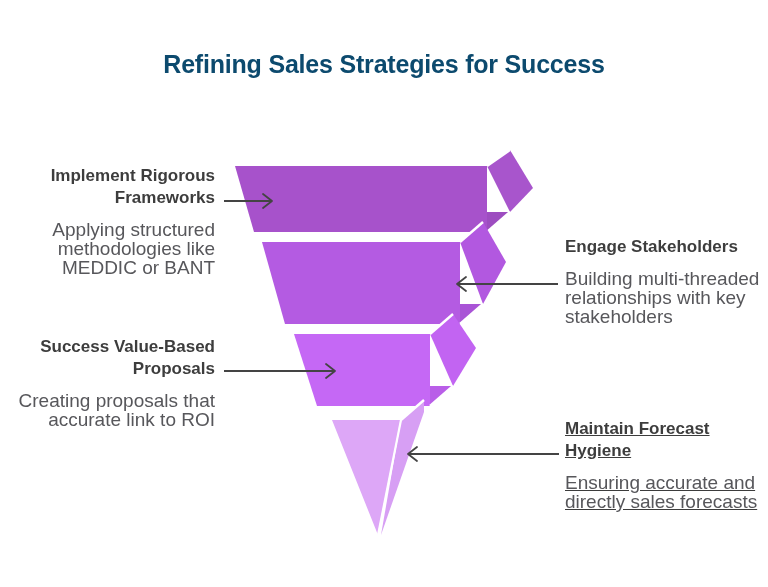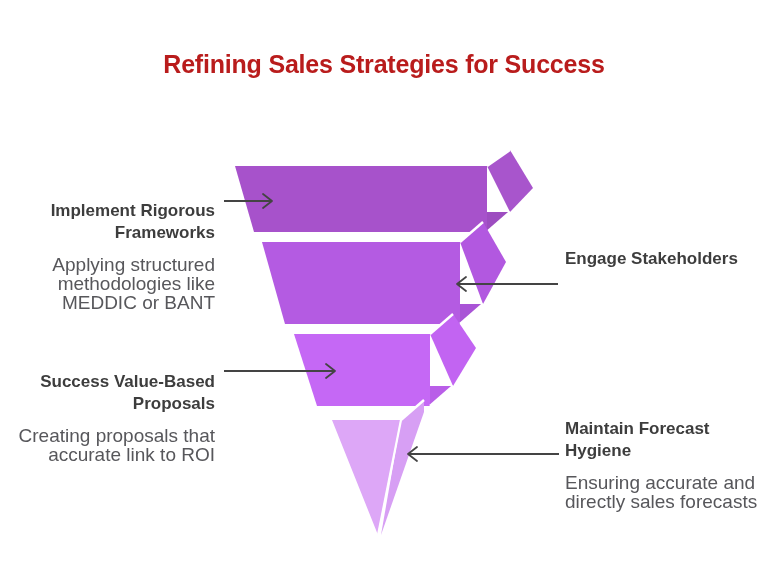--- a/index.html
+++ b/index.html
@@ -26,21 +26,21 @@
   
   .page-title {
     position: absolute;
     left: 0;
     top: 50px;
     width: 768px;
     text-align: center;
     font-size: 25px;
     font-weight: bold;
     letter-spacing: -0.2px;
-    color: #b91c1c;
+    color: #0c4a6e;
   }
 
   
   .funnel-svg {
     position: absolute;
     left: 215px;
     top: 150px;
   }
 
   
@@ -52,28 +52,28 @@
     line-height: 22px;
     color: #3d3d3d;
   }
   .callout-body {
     font-size: 19px;
     line-height: 19px;
     color: #57575b;
     margin-top: 11px;
   }
 
-  .callout.right-aligned { text-align: right; margin-top: 35px; }
+  .callout.right-aligned { text-align: right; }
   .callout.left-aligned  { text-align: left;  }
 
   
   #callout-implement  { left: 10px;  top: 165px; width: 205px; }
-  #callout-engage     { left: 565px; top: 248px; width: 195px; }
+  #callout-engage     { left: 565px; top: 236px; width: 195px; }
   #callout-develop    { left: 10px;  top: 336px; width: 205px; }
-  #callout-forecast   { left: 565px; top: 418px; width: 198px; }
+  #callout-forecast   { left: 565px; top: 418px; width: 198px; text-decoration: underline; }
 
   
   .connector {
     position: absolute;
     overflow: visible;
   }
   #connector-implement { left: 224px; top: 192px; }
   #connector-engage    { left: 452px; top: 275px; }
   #connector-develop   { left: 224px; top: 362px; }
   #connector-forecast  { left: 403px; top: 445px; }
@@ -127,20 +127,21 @@
     <div class="callout-heading">Implement Rigorous Frameworks</div>
     <div class="callout-body">Applying structured methodologies like MEDDIC or BANT</div>
   </div>
   <svg class="connector" id="connector-implement" width="55" height="18" viewBox="0 0 55 18">
     <line x1="0" y1="9" x2="47" y2="9" stroke="#444444" stroke-width="1.8"></line>
     <polyline points="39,2 48,9 39,16" fill="none" stroke="#444444" stroke-width="1.8" stroke-linecap="round" stroke-linejoin="round"></polyline>
   </svg>
 
   <div class="callout left-aligned" id="callout-engage">
     <div class="callout-heading">Engage Stakeholders</div>
+    <div class="callout-body">Building multi-threaded relationships with key stakeholders</div>
   </div>
   <svg class="connector" id="connector-engage" width="108" height="18" viewBox="0 0 108 18">
     <line x1="106" y1="9" x2="6" y2="9" stroke="#444444" stroke-width="1.8"></line>
     <polyline points="14,2 5,9 14,16" fill="none" stroke="#444444" stroke-width="1.8" stroke-linecap="round" stroke-linejoin="round"></polyline>
   </svg>
 
   <div class="callout right-aligned" id="callout-develop">
     <div class="callout-heading">Success Value-Based Proposals</div>
     <div class="callout-body">Creating proposals that accurate link to ROI</div>
   </div>

